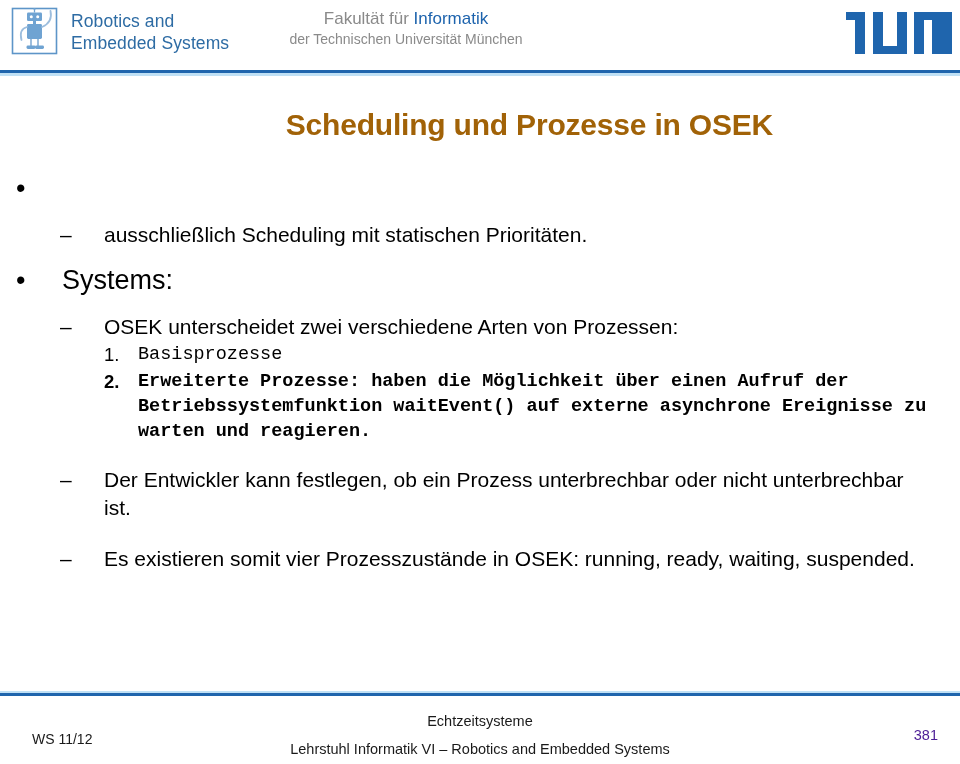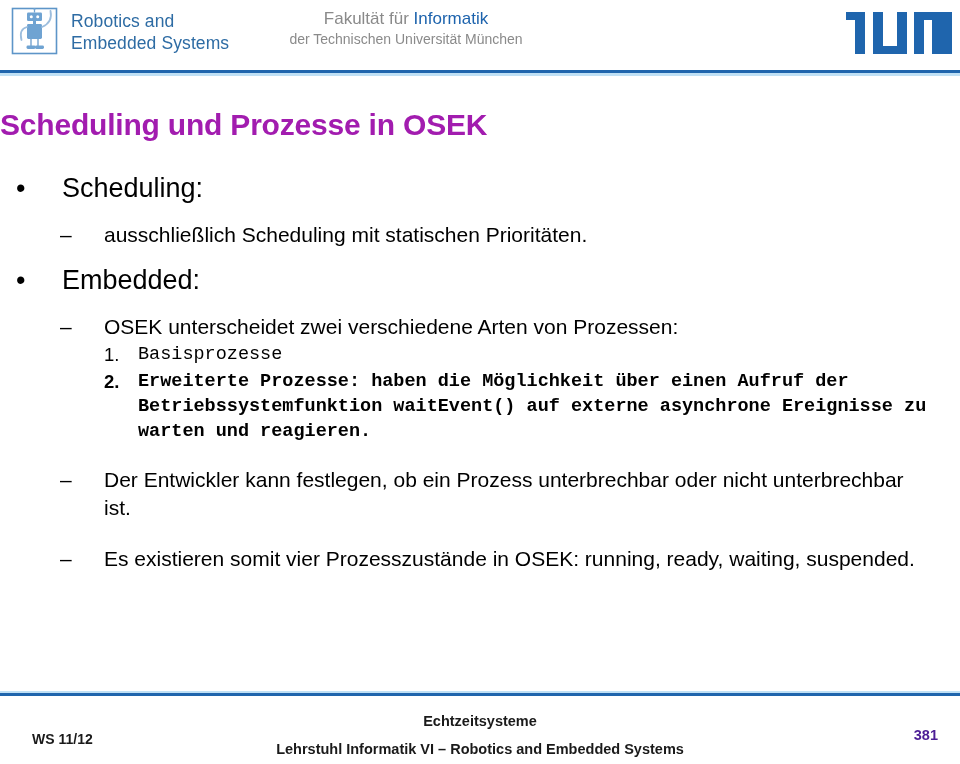--- a/index.html
+++ b/index.html
@@ -98,24 +98,24 @@
     width: 960px; height: 3px;
     background: #bfe0f5;
   }
 
   
   .slide-title {
     position: absolute;
     left: 0;
     top: 108px;
     width: 773px;
-    text-align: left;
+    text-align: right;
     font-size: 30px;
     font-weight: bold;
-    color: #a21caf;
+    color: #a16207;
     letter-spacing: -0.2px;
   }
 
   
   .body-area {
     position: absolute;
     left: 0;
     top: 172px;
     width: 960px;
   }
@@ -200,21 +200,20 @@
     width: 960px; height: 3px;
     background: #1f65ad;
   }
 
   .footer {
     position: absolute;
     left: 0;
     top: 697px;
     width: 960px;
     height: 67px;
-    font-weight: bold;
   }
   .footer-center {
     position: absolute;
     left: 0; top: 10px;
     width: 960px;
     text-align: center;
     line-height: 1.95;
     font-size: 14.5px;
     color: #1a1a1a;
   }
@@ -295,35 +294,34 @@
     <div class="light"></div>
   </div>
 </div>
 
 <div class="slide-title">Scheduling und Prozesse in OSEK</div>
 
 <div class="body-area">
 
   <div class="lvl1">
     <span class="marker">•</span>
-    <span class="txt">Scheduling:</span>
   </div>
 
   <div class="gap-sm"></div>
 
   <div class="lvl2">
     <span class="marker">–</span>
     <span class="txt">ausschließlich Scheduling mit statischen Prioritäten.</span>
   </div>
 
   <div class="gap-sm"></div>
 
   <div class="lvl1">
     <span class="marker">•</span>
-    <span class="txt">Embedded:</span>
+    <span class="txt">Systems:</span>
   </div>
 
   <div class="gap-sm"></div>
 
   <div class="lvl2">
     <span class="marker">–</span>
     <span class="txt">OSEK unterscheidet zwei verschiedene Arten von Prozessen:</span>
   </div>
 
   <div class="lvl3">

